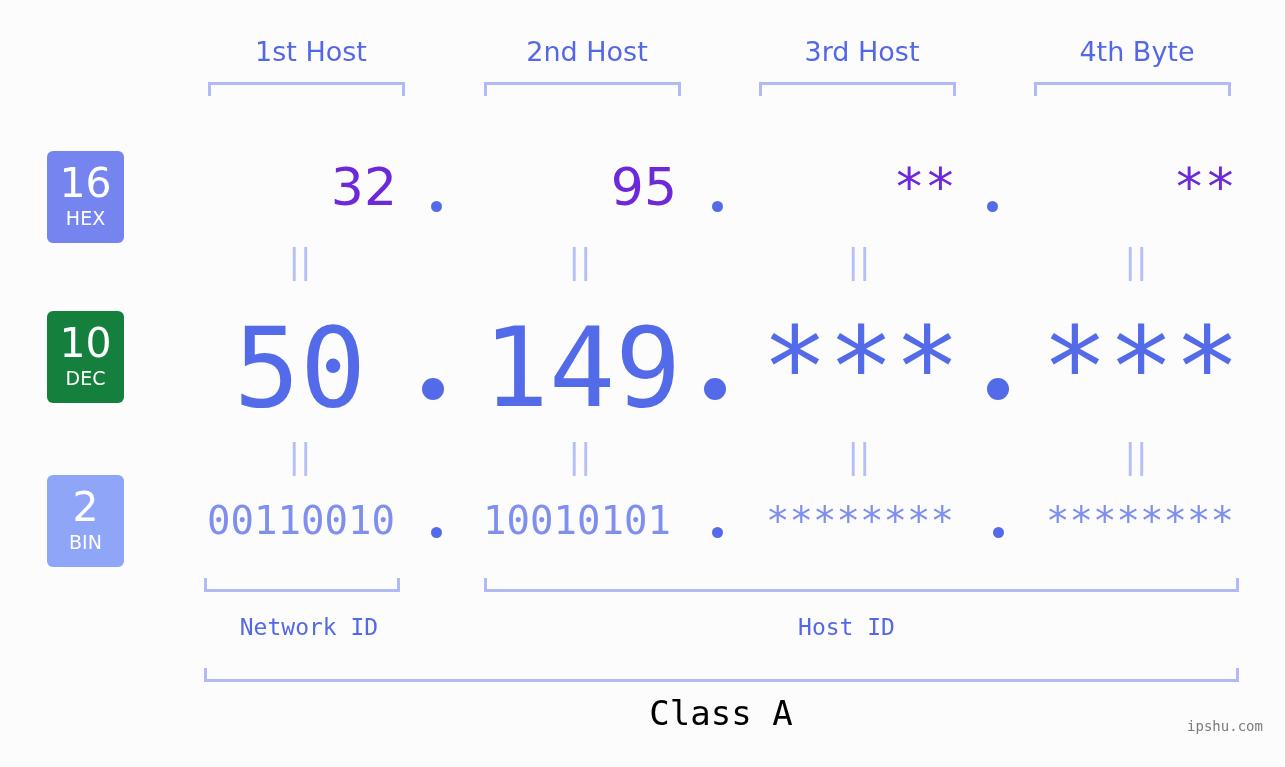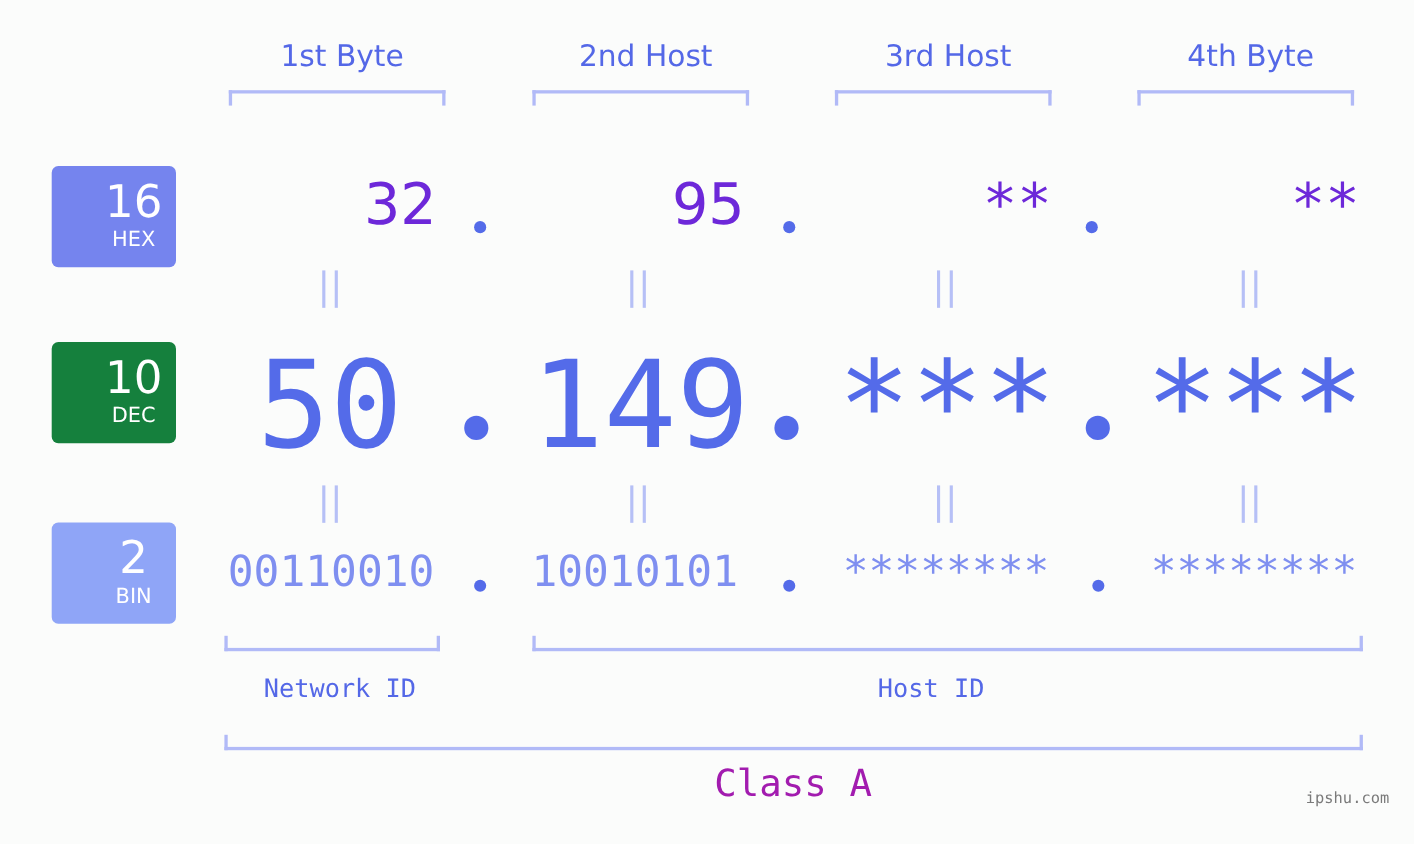--- a/index.html
+++ b/index.html
@@ -18,21 +18,20 @@
       border: 3px solid #b1baf7; border-bottom: none;
     }
     .bracket-bot {
       position: absolute; height: 14px; box-sizing: border-box;
       border: 3px solid #b1baf7; border-top: none;
     }
     .badge {
       position: absolute; left: 47px; width: 77px; height: 92px;
       border-radius: 6px; color: #ffffff; text-align: center;
       font-family: "DejaVu Sans", sans-serif;
-      padding-left: 36px;
     }
     .badge .num { display: block; font-size: 41px; line-height: 44px; margin-top: 10px; }
     .badge .lbl { display: block; font-size: 19px; line-height: 26px; }
     .hexv {
       position: absolute; top: 155px; width: 200px; text-align: right;
       font-family: "DejaVu Sans", sans-serif; font-size: 52px; color: #6d28d9; line-height: 64px;
     }
     .hexv.mono { font-family: "DejaVu Sans Mono", monospace; }
     .eq {
       position: absolute; width: 40px; text-align: center;
@@ -48,31 +47,31 @@
     }
     .dot { position: absolute; border-radius: 50%; background: #546be9; }
     .dot.sm { width: 11px; height: 11px; }
     .dot.lg { width: 22px; height: 22px; }
     .lbl-id {
       position: absolute; top: 612px; text-align: center;
       font-family: "DejaVu Sans Mono", monospace; font-size: 23px; color: #5468e7; line-height: 30px;
     }
     .class-lbl {
       position: absolute; top: 692px; left: 204px; width: 1034px; text-align: center;
-      font-family: "DejaVu Sans Mono", monospace; font-size: 34px; color: #a21caf; line-height: 42px;
+      font-family: "DejaVu Sans Mono", monospace; font-size: 34px; color: #000000; line-height: 42px;
     }
     .watermark {
       position: absolute; top: 716px; left: 1160px; width: 130px; text-align: center;
       font-family: "DejaVu Sans Mono", monospace; font-size: 14px; color: #7a7a7a; line-height: 20px;
     }
   </style>
 </head>
 <body>
 
-<div class="hdr" style="left:211px">1st Byte</div>
+<div class="hdr" style="left:211px">1st Host</div>
 <div class="hdr" style="left:487px">2nd Host</div>
 <div class="hdr" style="left:762px">3rd Host</div>
 <div class="hdr" style="left:1037px">4th Byte</div>
 
 <div class="bracket-top" style="left:208px;width:197px"></div>
 <div class="bracket-top" style="left:484px;width:197px"></div>
 <div class="bracket-top" style="left:759px;width:197px"></div>
 <div class="bracket-top" style="left:1034px;width:197px"></div>
 
 <div class="badge" style="top:151px;background:#7584ee">

